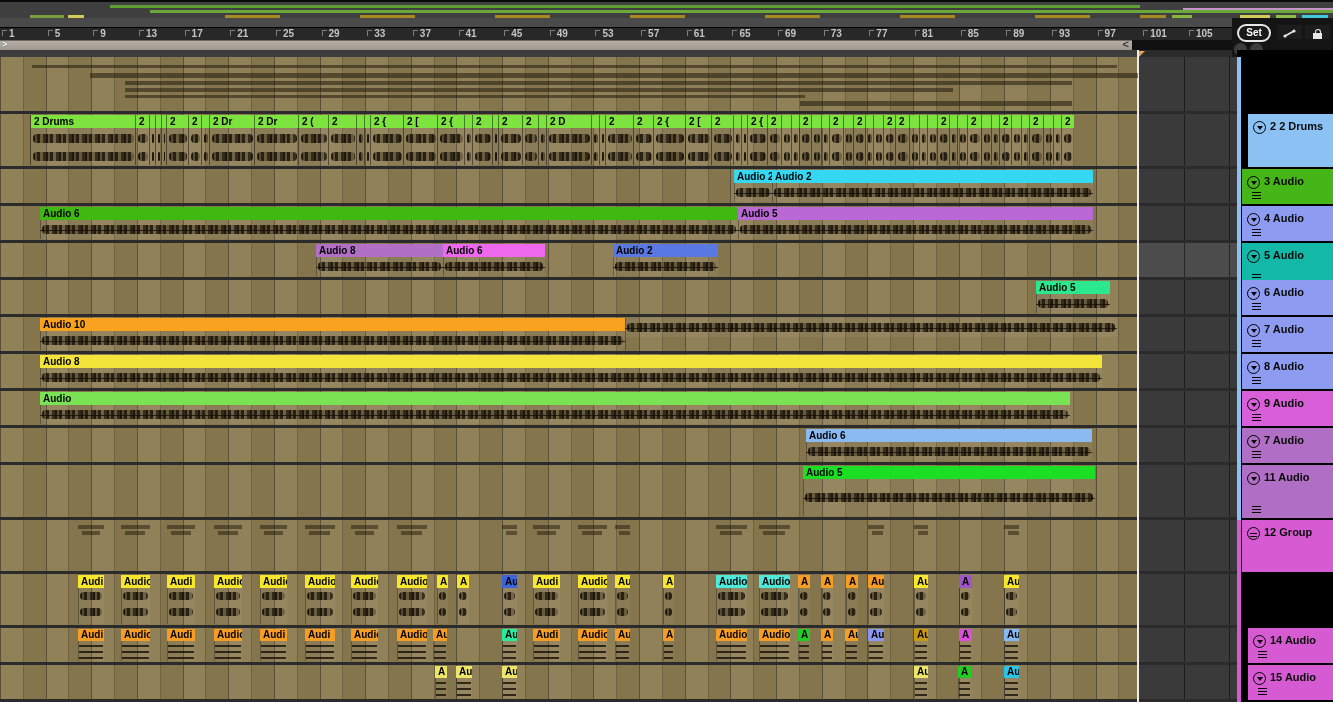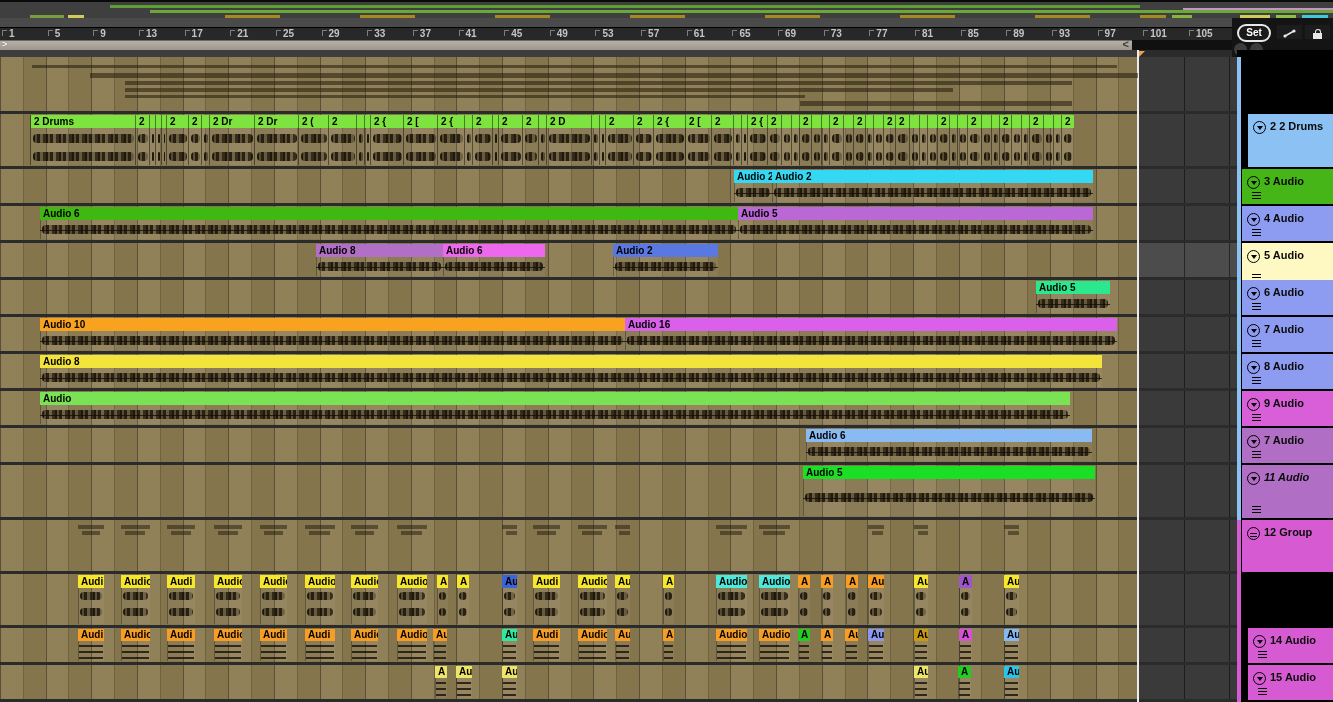--- a/index.html
+++ b/index.html
@@ -183,27 +183,27 @@
     <div class="rndbtn" style="left:2px">←</div>
     <div class="rndbtn" style="left:18px">→</div>
   </div>
 
   <div class="abs" id="hpanel">
       <div class="gstrip" style="top: 7px; height: 463px; background: rgb(140, 193, 244);"></div>
       <div class="gstrip" style="top: 470px; height: 182px; background: rgb(214, 91, 210);"></div>
       <div class="thead inset" style="top: 64px; height: 53px; background: rgb(140, 193, 244);"><span class="circ"><span class="tri"></span></span><span class="tname">2 2 Drums</span></div>
       <div class="thead" style="top: 119px; height: 35px; background: rgb(69, 181, 23);"><span class="circ"><span class="tri"></span></span><span class="tname">3 Audio</span><span class="hmenu"></span></div>
       <div class="thead" style="top: 156px; height: 35px; background: rgb(141, 155, 241);"><span class="circ"><span class="tri"></span></span><span class="tname">4 Audio</span><span class="hmenu"></span></div>
-      <div class="thead" style="top: 193px; height: 43px; background: #fef9c3;"><span class="circ"><span class="tri"></span></span><span class="tname">5 Audio</span><span class="hmenu"></span></div>
+      <div class="thead" style="top: 193px; height: 43px; background: #14b8a6;"><span class="circ"><span class="tri"></span></span><span class="tname">5 Audio</span><span class="hmenu"></span></div>
       <div class="thead" style="top: 230px; height: 35px; background: rgb(141, 155, 241);"><span class="circ"><span class="tri"></span></span><span class="tname">6 Audio</span><span class="hmenu"></span></div>
       <div class="thead" style="top: 267px; height: 35px; background: rgb(141, 155, 241);"><span class="circ"><span class="tri"></span></span><span class="tname">7 Audio</span><span class="hmenu"></span></div>
       <div class="thead" style="top: 304px; height: 35px; background: rgb(141, 155, 241);"><span class="circ"><span class="tri"></span></span><span class="tname">8 Audio</span><span class="hmenu"></span></div>
       <div class="thead" style="top: 341px; height: 35px; background: rgb(216, 95, 216);"><span class="circ"><span class="tri"></span></span><span class="tname">9 Audio</span><span class="hmenu"></span></div>
       <div class="thead" style="top: 378px; height: 35px; background: rgb(176, 110, 196);"><span class="circ"><span class="tri"></span></span><span class="tname">7 Audio</span><span class="hmenu"></span></div>
-      <div class="thead" style="top: 415px; height: 53px; background: rgb(176, 110, 196); font-style: italic;"><span class="circ"><span class="tri"></span></span><span class="tname">11 Audio</span><span class="hmenu"></span></div>
+      <div class="thead" style="top: 415px; height: 53px; background: rgb(176, 110, 196);"><span class="circ"><span class="tri"></span></span><span class="tname">11 Audio</span><span class="hmenu"></span></div>
       <div class="thead" style="top: 470px; height: 52px; background: rgb(214, 91, 210);"><span class="circ"><span class="glines"></span></span><span class="tname">12 Group</span></div>
       <div class="thead inset" style="top: 578px; height: 35px; background: rgb(214, 91, 210);"><span class="circ"><span class="tri"></span></span><span class="tname">14 Audio</span><span class="hmenu"></span></div>
       <div class="thead inset" style="top: 615px; height: 35px; background: rgb(214, 91, 210);"><span class="circ"><span class="tri"></span></span><span class="tname">15 Audio</span><span class="hmenu"></span></div>
     </div>
 <div class="clip abs" style="left: 734px; top: 170px; width: 38px; height: 32px;">
       <div class="clip-label" style="background: rgb(53, 216, 242); height: 13px; line-height: 13px;">Audio 2</div>
       <div class="clip-body" style="height: 19px;">
         <div class="wave" style="top: 5px; height: 9px;"></div>
         <div class="waveline" style="top: 9.5px;"></div>
       </div>
@@ -258,21 +258,20 @@
       </div>
     </div>
     <div class="clip abs" style="left: 40px; top: 318px; width: 585px; height: 32px;">
       <div class="clip-label" style="background: rgb(249, 162, 31); height: 13px; line-height: 13px;">Audio 10</div>
       <div class="clip-body" style="height: 19px;">
         <div class="wave" style="top: 5px; height: 9px;"></div>
         <div class="waveline" style="top: 9.5px;"></div>
       </div>
     </div>
     <div class="clip abs" style="left: 625px; top: 318px; width: 492px; height: 32px;">
-      <div class="clip-label" style="background: rgb(218, 95, 234); height: 13px; line-height: 13px;">Audio 16</div>
       <div class="clip-body" style="height: 19px;">
         <div class="wave" style="top: 5px; height: 9px;"></div>
         <div class="waveline" style="top: 9.5px;"></div>
       </div>
     </div>
     <div class="clip abs" style="left: 40px; top: 355px; width: 1062px; height: 32px;">
       <div class="clip-label" style="background: rgb(242, 228, 59); height: 13px; line-height: 13px;">Audio 8</div>
       <div class="clip-body" style="height: 19px;">
         <div class="wave" style="top: 5px; height: 9px;"></div>
         <div class="waveline" style="top: 9.5px;"></div>

